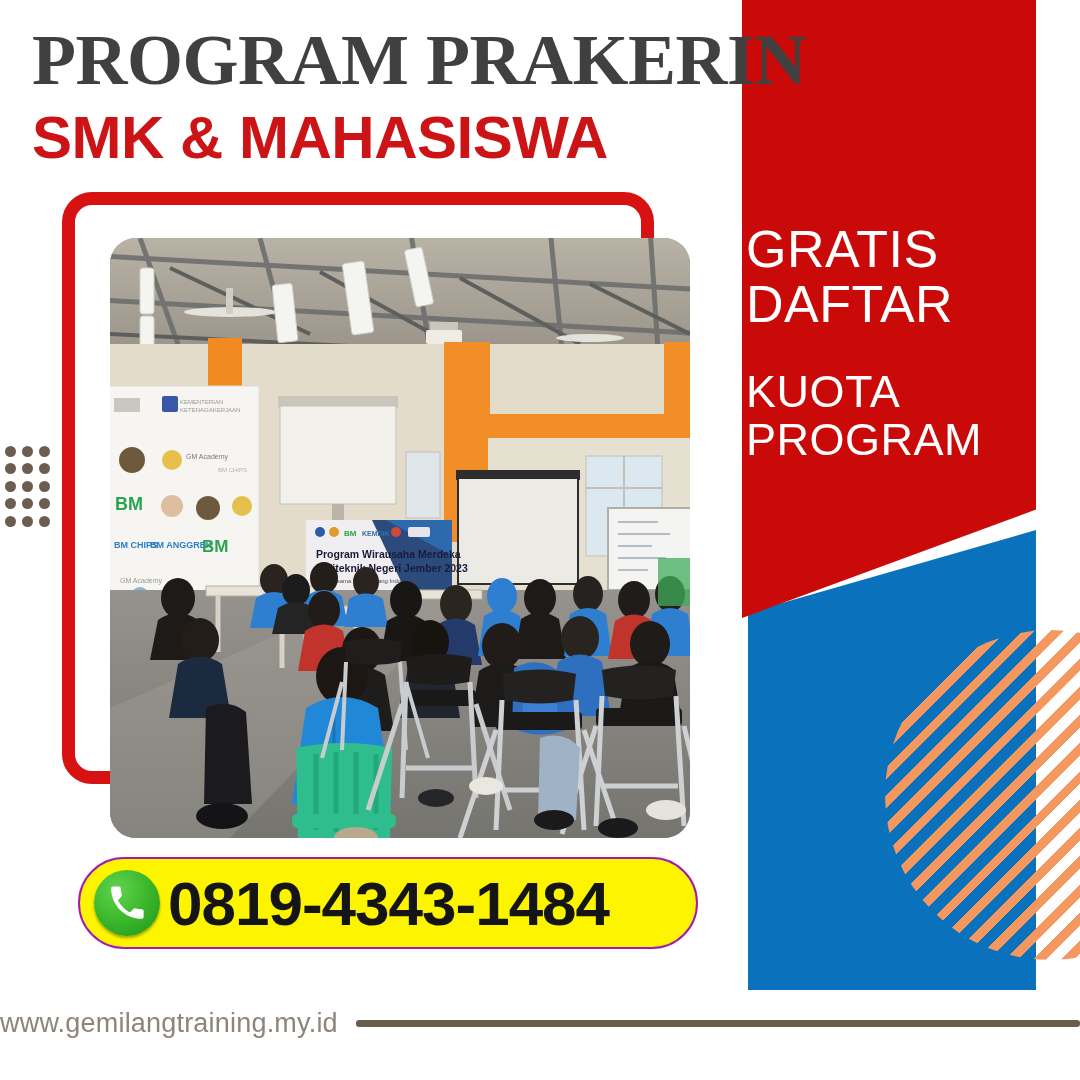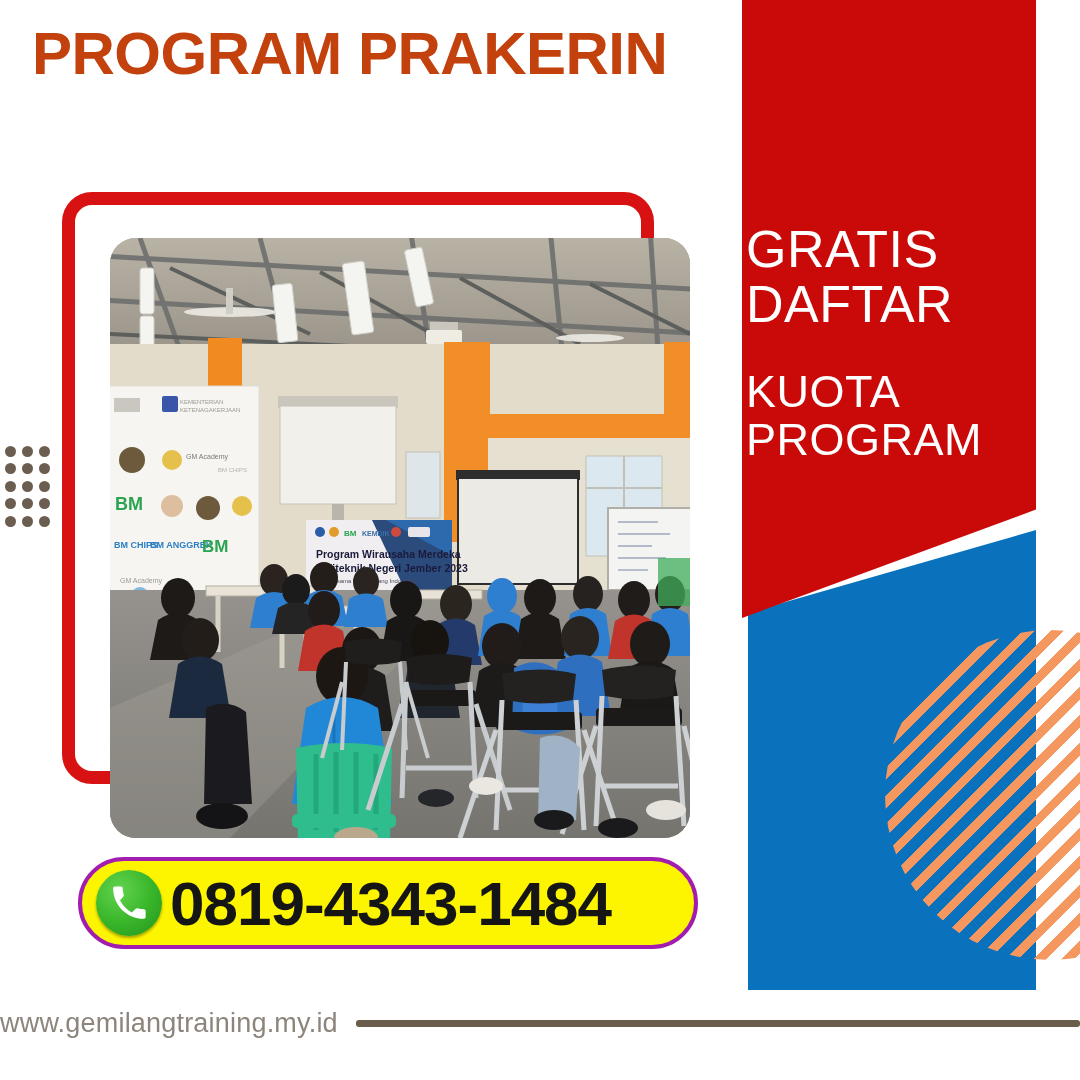--- a/index.html
+++ b/index.html
@@ -69,26 +69,27 @@
   }
 
   
   .headline{
     position:absolute;
     left:32px; top:22px;
     z-index:5;
   }
   .headline .l1{
     display:block;
-    font-size:60px;
+    font-size:72px;
     font-weight:700;
-    color:#c2410c;
+    color:#404040;
     letter-spacing:-0.5px;
     line-height:1.06;
     white-space:nowrap;
+    font-family:Liberation Serif, serif;
   }
   .headline .l2{
     display:block;
     font-size:60px;
     font-weight:700;
     color:#cc1416;
     letter-spacing:-0.5px;
     line-height:1.06;
     margin-top:8px;
     white-space:nowrap;
@@ -134,21 +135,21 @@
     background:#8d8d88;
   }
   .photo svg{display:block;width:580px;height:600px;}
 
   
   .phone-pill{
     position:absolute;
     left:78px; top:857px;
     width:620px; height:92px;
     background:#fdf500;
-    border:4px solid #a21caf;
+    border:2px solid #a21caf;
     border-radius:46px;
     box-sizing:border-box;
     display:flex;
     align-items:center;
     z-index:6;
   }
   .phone-ico{
     width:66px;height:66px;
     margin-left:14px;
     border-radius:50%;
@@ -206,20 +207,21 @@
     <span class="rp-line rp-small">KUOTA</span>
     <span class="rp-line rp-small">PROGRAM</span>
   </div>
 
   <div class="blue-panel"></div>
 
   <div class="stripe-circle"></div>
 
   <div class="headline">
     <span class="l1">PROGRAM PRAKERIN</span>
+    <span class="l2">SMK &amp; MAHASISWA</span>
   </div>
 
   <div class="dot-grid">
     <i></i>
       <i></i>
       <i></i>
     <i></i>
       <i></i>
       <i></i>
     <i></i>

